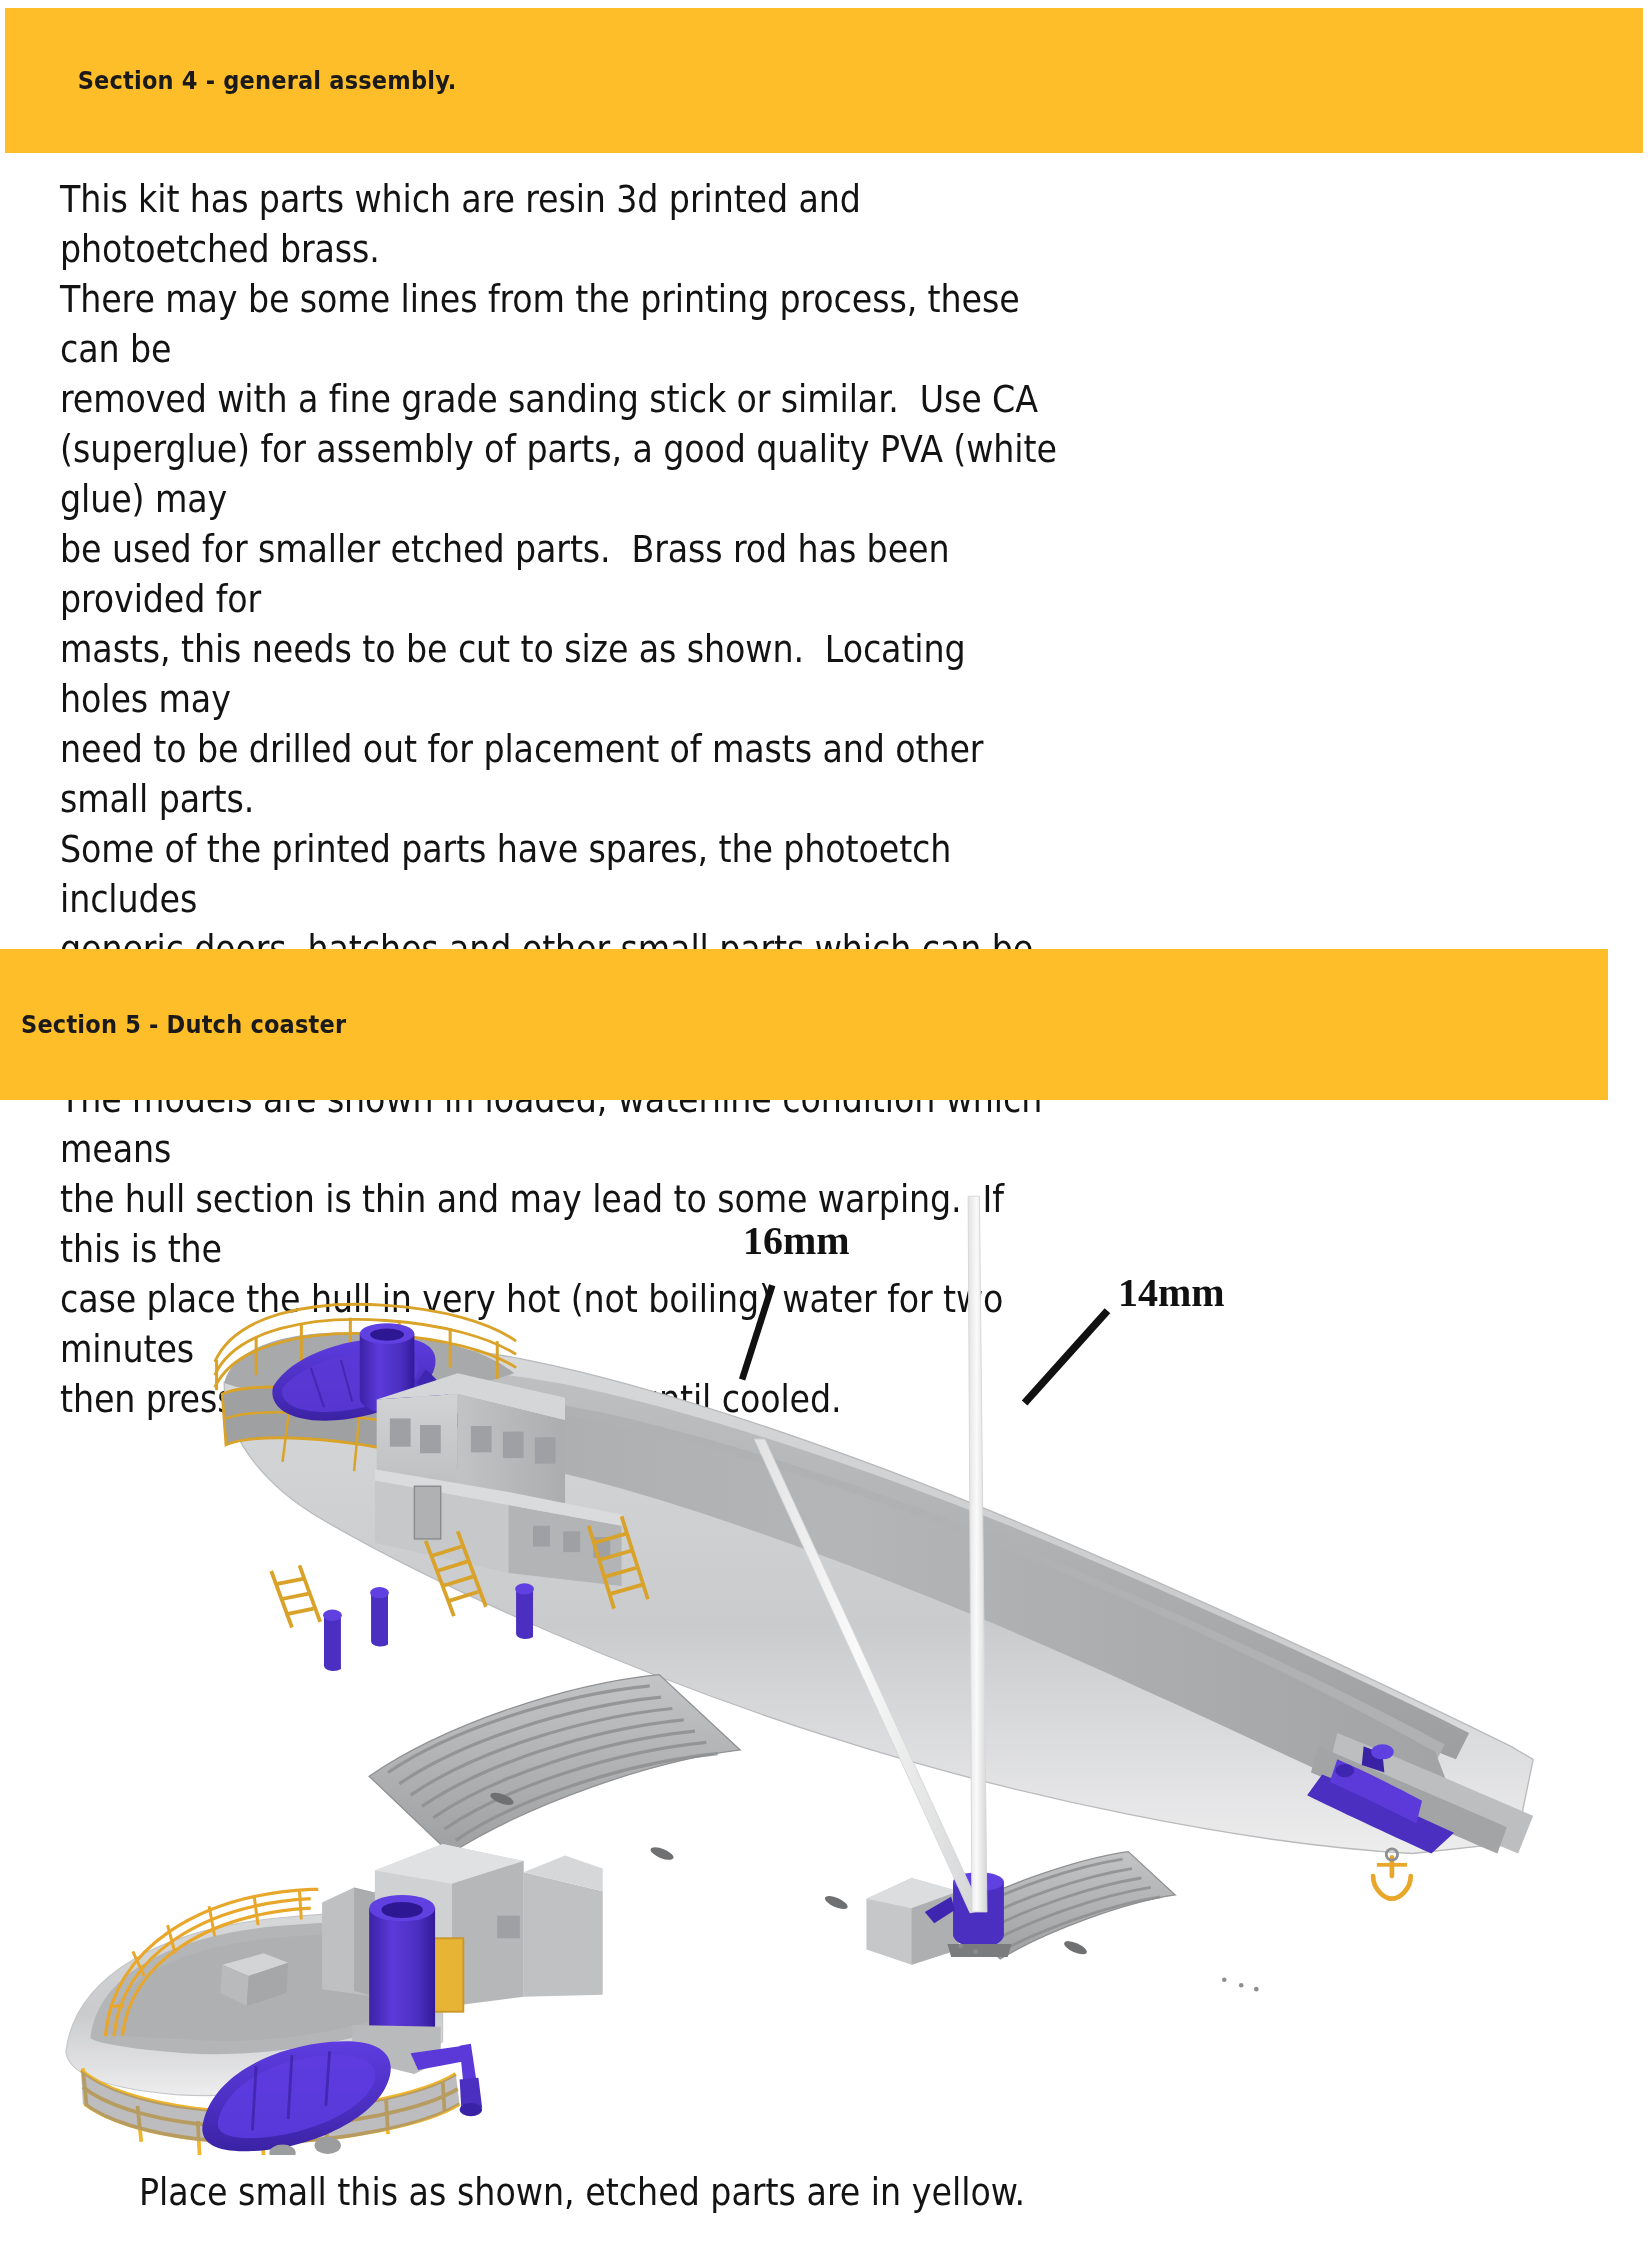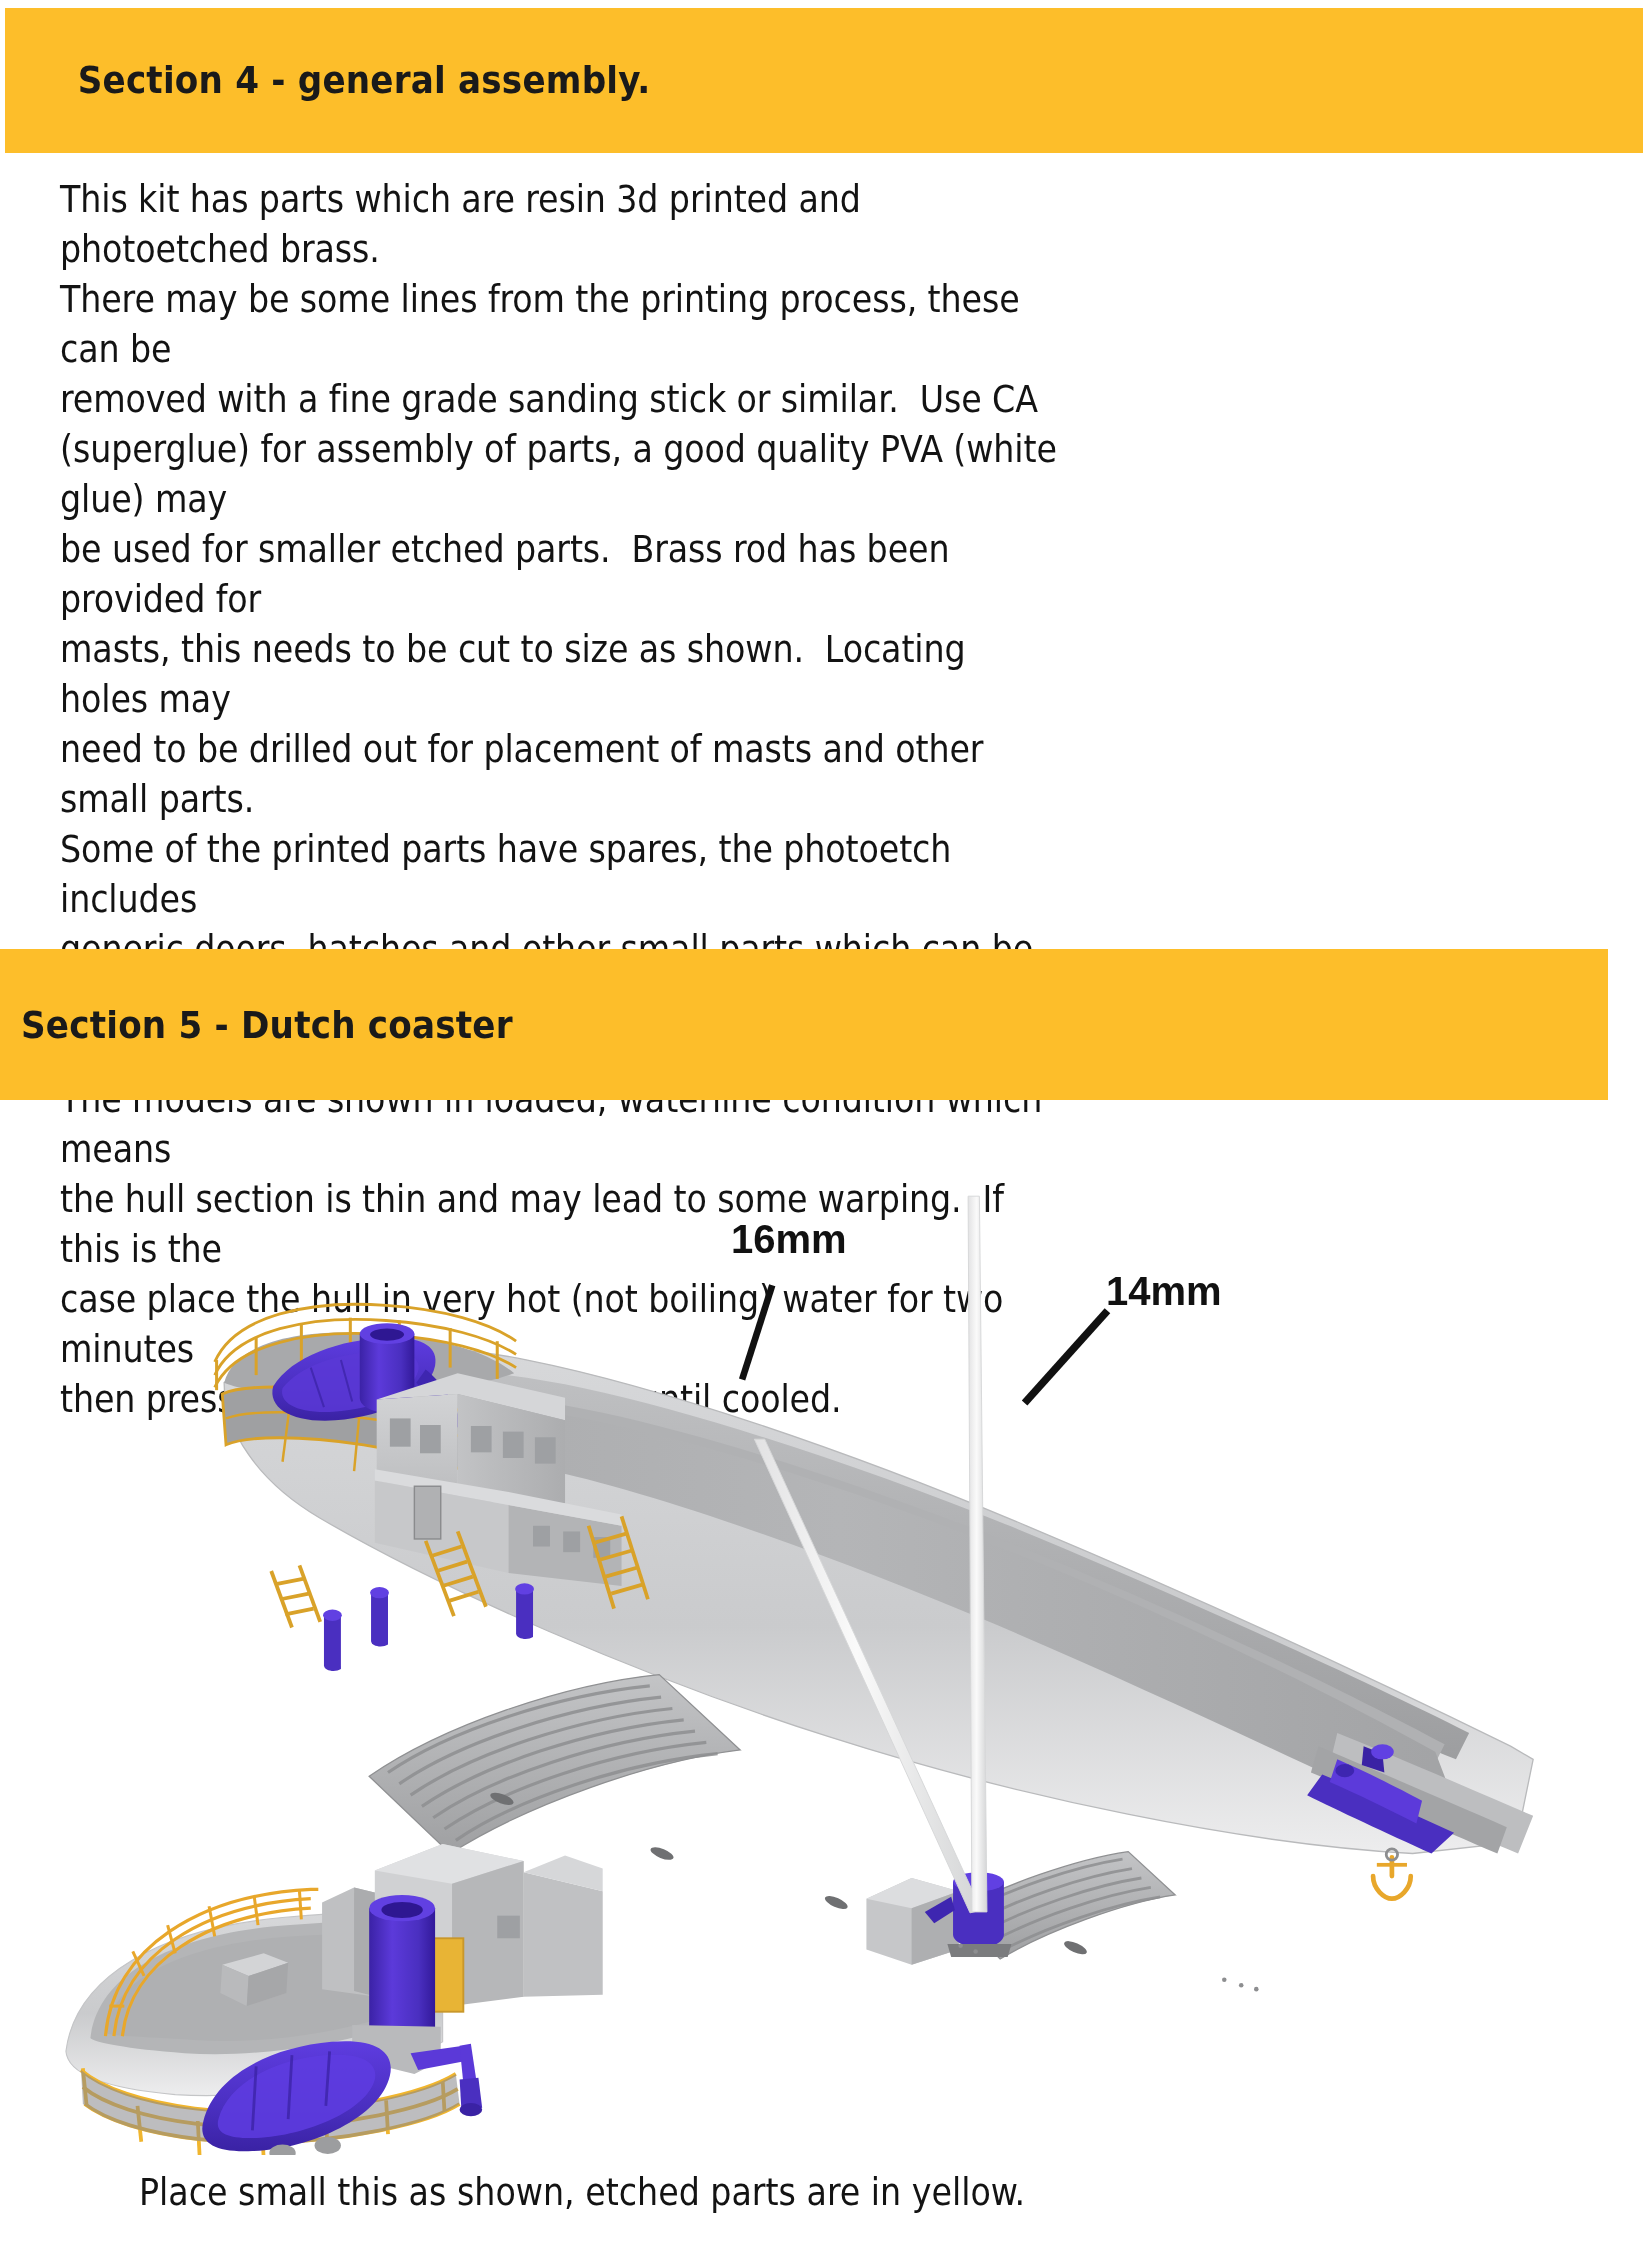--- a/index.html
+++ b/index.html
@@ -31,21 +31,21 @@
   }
   #band-s5 {
     left: 0px;
     top: 949px;
     width: 1608px;
     height: 151px;
   }
   .section-title {
     font-weight: bold;
     color: #1a1a1a;
-    font-size: 38px;
+    font-size: 25px;
     letter-spacing: 0.2px;
     white-space: nowrap;
   }
   #title-s4 { margin-left: 73px; }
   #title-s5 { margin-left: 21px; }
 
   
   #body-text {
     position: absolute;
     left: 60px;
@@ -64,26 +64,27 @@
     left: 0;
     top: 1100px;
     width: 1649px;
     height: 1055px;
   }
   #figure svg { display: block; }
 
   
   .dim-label {
     position: absolute;
-    font-family: Liberation Sans, sans-serif;
+    font-family: Liberation Serif, serif;
     font-weight: bold;
     font-size: 40px;
     color: #111111;
     white-space: nowrap;
     letter-spacing: 0px;
+    margin-left: 12px;
   }
   #label-16mm { left: 731px; top: 1217px; }
   #label-14mm { left: 1106px; top: 1269px; }
 
   
   #caption {
     position: absolute;
     left: 139px;
     top: 2171px;
     font-size: 37px;

